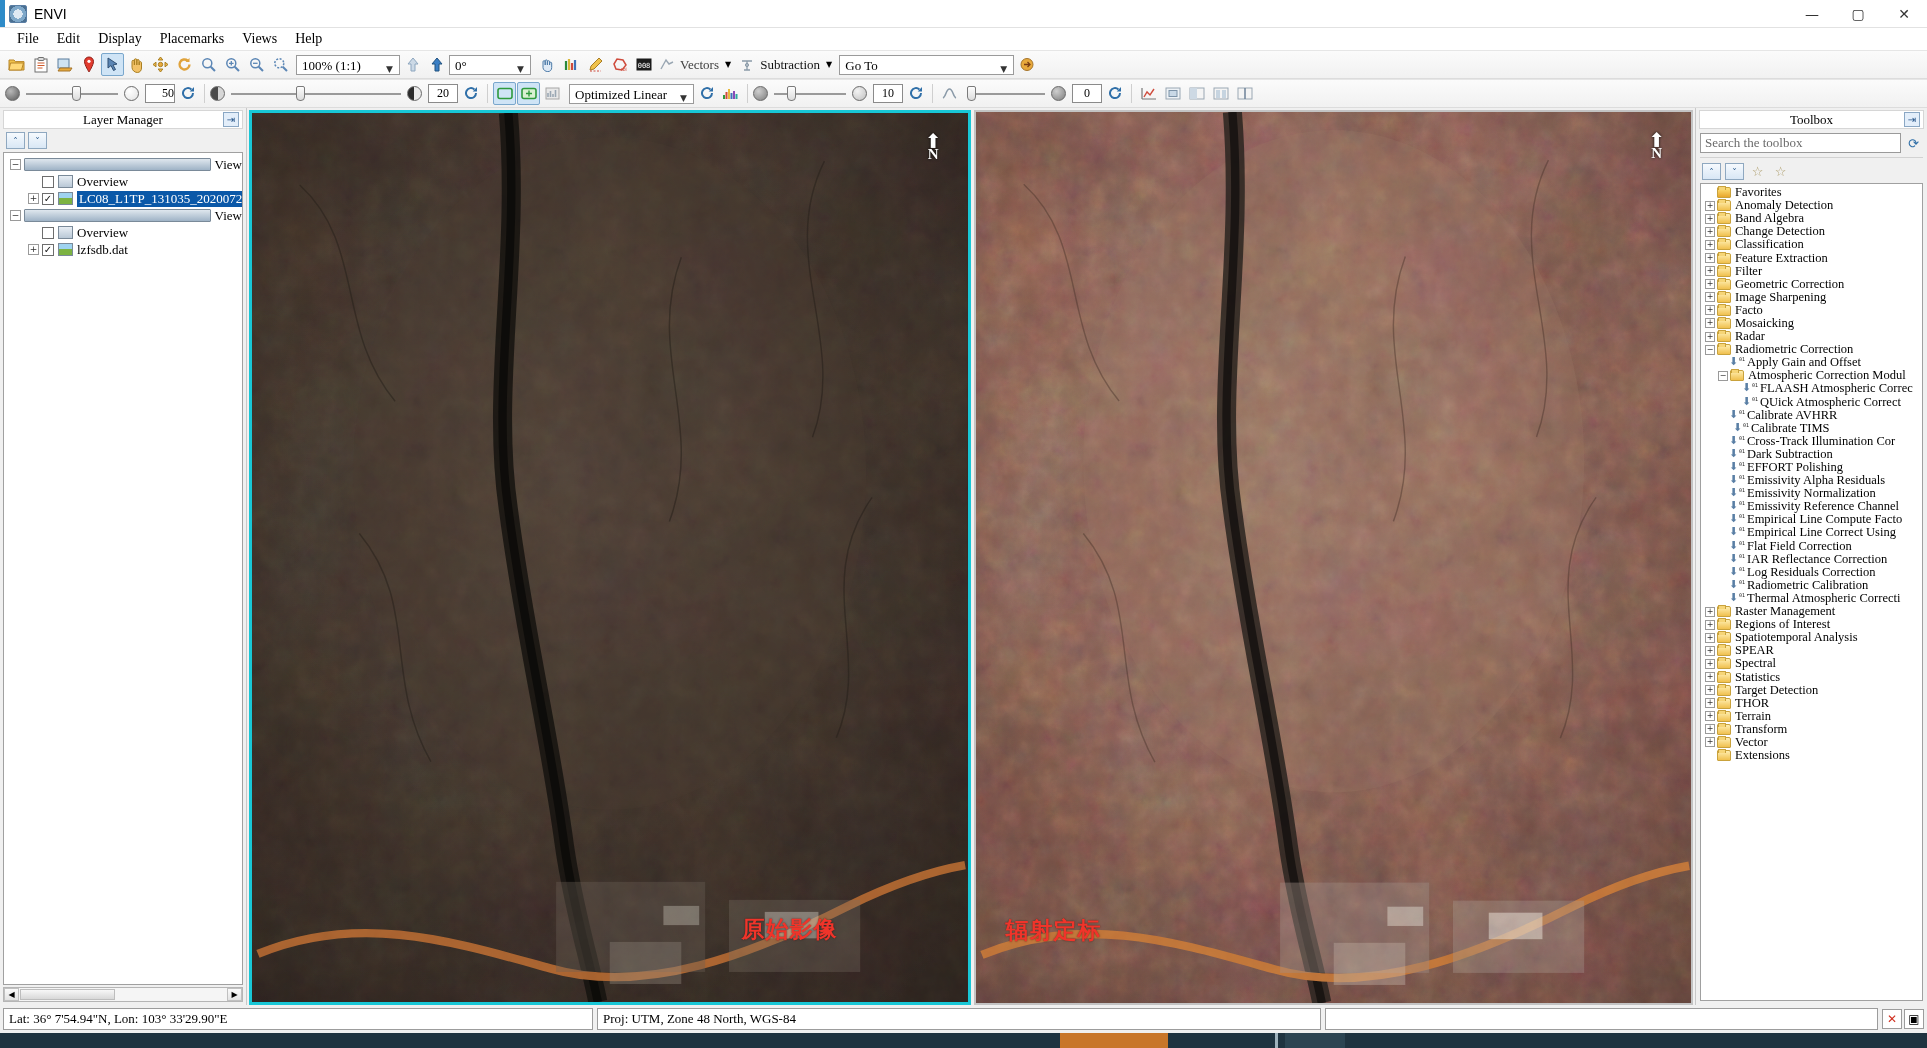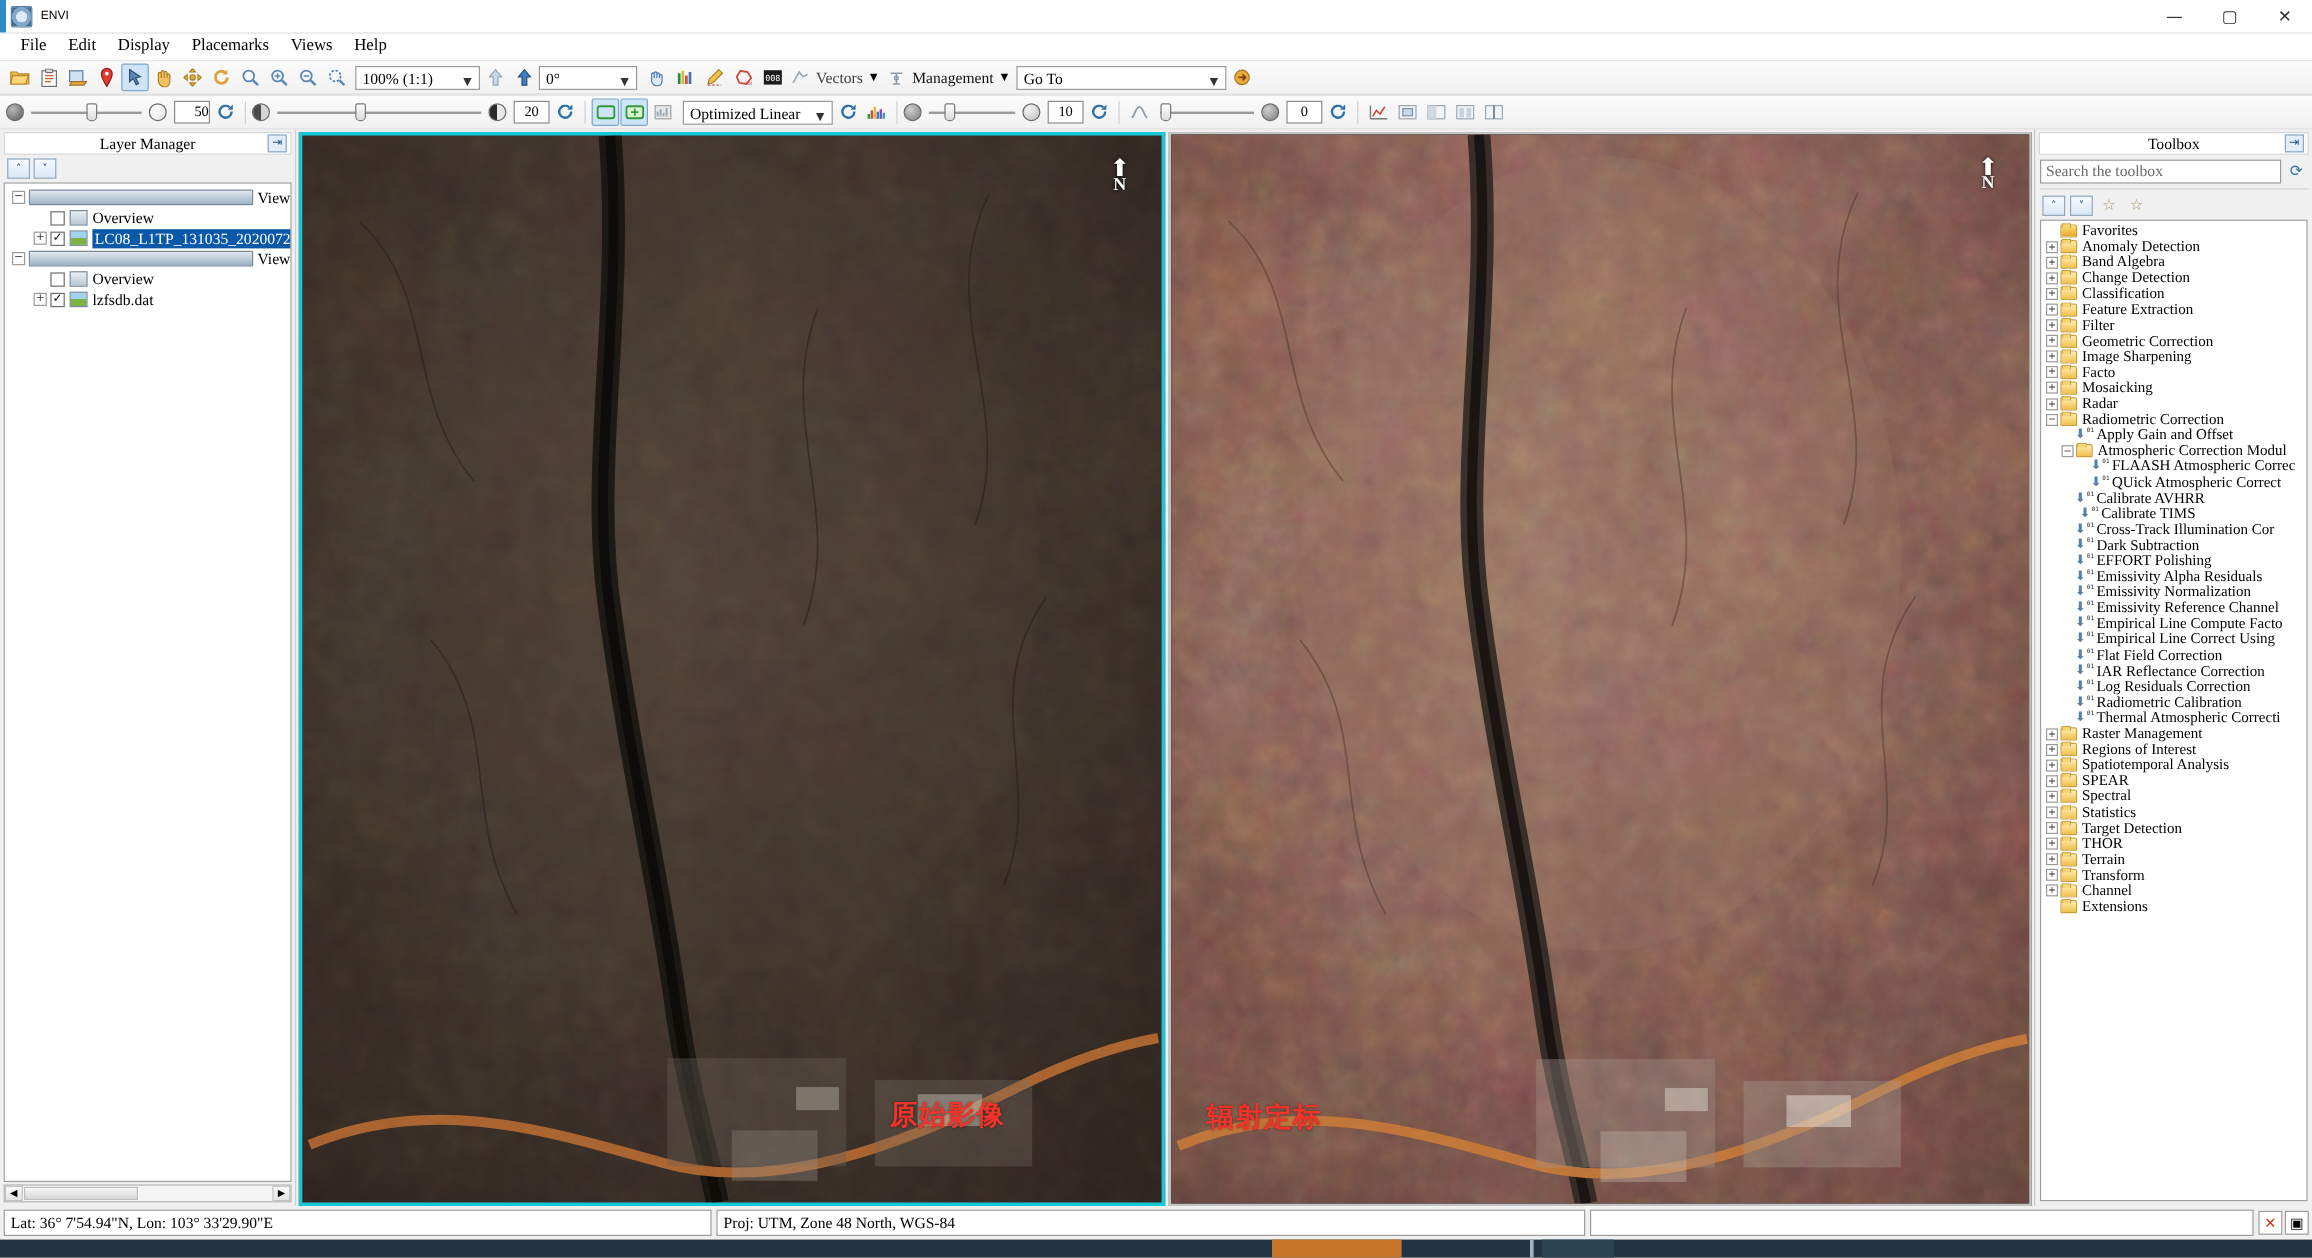--- a/index.html
+++ b/index.html
@@ -24,21 +24,21 @@
   }
   #titlebar .accent {
     position:absolute; left:0; top:0; bottom:0; width:5px; background:#2e8bc8;
   }
   #app-logo {
     width: 18px; height: 18px; margin-left: 9px; margin-right: 7px;
     border: 1px solid #5a7fa5; border-radius: 2px;
     background: radial-gradient(circle at 50% 50%, #dfe9f3 0 40%, #7fa8c9 42% 70%, #4a6f91 72%);
     position: relative;
   }
-  #app-title { font-size: 10px; font-family:"Liberation Sans", sans-serif; }
+  #app-title { font-size: 14px; font-family:"Liberation Sans", sans-serif; }
   #winbtns { margin-left: auto; display: flex; height: 100%; }
   #winbtns div {
     width: 46px; height: 100%;
     display: flex; align-items: center; justify-content: center;
     font-family:"DejaVu Sans", sans-serif; font-size: 14px; color:#333;
   }
 
   
   #menubar {
     height: 22px;
@@ -447,21 +447,21 @@
         <path d="M1 11L6 2l3 4 4-2" fill="none" stroke="#9aa7b3" stroke-width="1.4"></path>
       </svg>
     <span class="tb-text">Vectors</span>
     <span class="caret">▼</span>
   </div>
   <div class="tb-drop">
     <svg width="14" height="14" viewBox="0 0 14 14">
         <path d="M2 3h10M7 3v9M4 12h6" stroke="#8a9aa8" stroke-width="1.3" fill="none"></path>
         <circle cx="7" cy="7" r="1.6" fill="none" stroke="#8a9aa8"></circle>
       </svg>
-    <span class="tb-text" style="color:#111">Management</span>
+    <span class="tb-text" style="color:#111">Subtraction</span>
     <span class="caret">▼</span>
   </div>
 
   <div class="tb-combo" style="width:175px;margin-left:2px;">
     <span class="val">Go To</span>
     <span class="arw">▼</span>
   </div>
   <div class="tb-btn">
     <svg width="16" height="15" viewBox="0 0 16 15">
         <circle cx="8" cy="7.5" r="6" fill="#e8a93b" stroke="#a5742a"></circle>
@@ -1001,21 +1001,21 @@
           <span class="tbtext">Terrain</span>
         </div>
         <div class="tbrow" style="padding-left: 4px;">
           <div class="tbexp">+</div>
           <div class="folder"></div>
           <span class="tbtext">Transform</span>
         </div>
         <div class="tbrow" style="padding-left: 4px;">
           <div class="tbexp">+</div>
           <div class="folder"></div>
-          <span class="tbtext">Channel</span>
+          <span class="tbtext">Vector</span>
         </div>
         <div class="tbrow" style="padding-left: 4px;">
           <div class="tbnoexp"></div>
           <div class="folder"></div>
           <span class="tbtext">Extensions</span>
         </div>
       </div>
   </div>
 </div>
 

